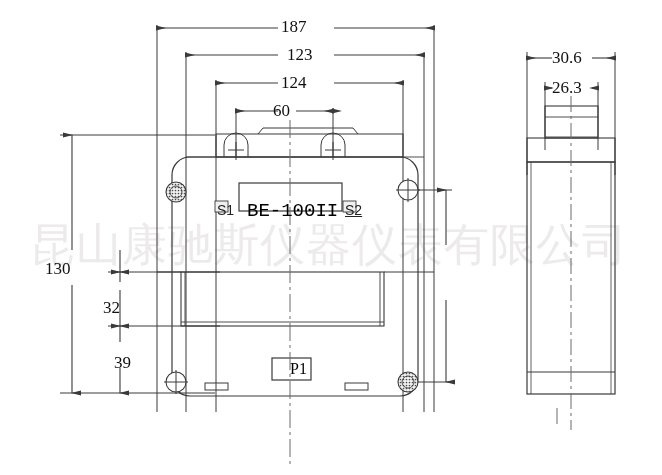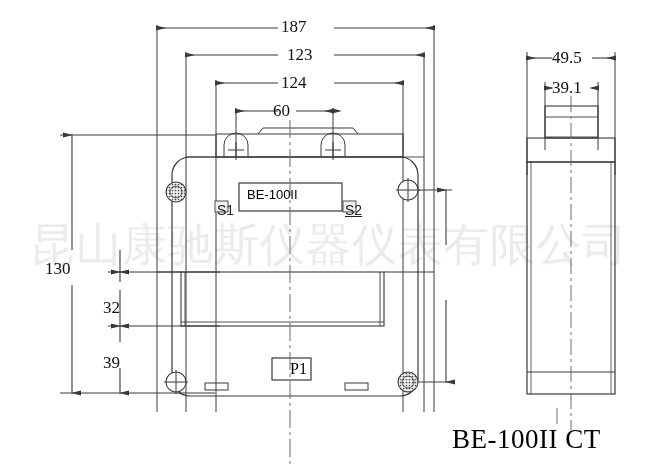--- a/index.html
+++ b/index.html
@@ -41,25 +41,26 @@
     position:absolute;
     font-family:"Liberation Serif", serif;
     font-size:27px;
     color:#000000;
     letter-spacing:0.5px;
     white-space:nowrap;
     z-index:4;
   }
   .nameplate-text{
     position:absolute;
-    font-family:Liberation Sans, sans-serif;
-    font-size:13px;
+    font-family:Liberation Mono, monospace;
+    font-size:19px;
     color:#000000;
     white-space:nowrap;
     z-index:4;
+    margin-top:13px;
   }
   .term-text{
     position:absolute;
     font-family:"Liberation Sans", sans-serif;
     font-size:14px;
     color:#222222;
     white-space:nowrap;
     z-index:4;
   }
   .p1-text{
@@ -254,27 +255,26 @@
     </g>
   </svg>
 
   <div class="dimtext" style="left:281px;top:17px;">187</div>
   <div class="dimtext" style="left:287px;top:45px;">123</div>
   <div class="dimtext" style="left:281px;top:73px;">124</div>
   <div class="dimtext" style="left:273px;top:101px;">60</div>
 
   <div class="dimtext" style="left:45px;top:259px;">130</div>
   <div class="dimtext" style="left:103px;top:298px;">32</div>
-  <div class="dimtext" style="left:103px;top:353px;">39</div>
-
-  <div class="dimtext" style="left:552px;top:48px;">49.5</div>
-  <div class="dimtext" style="left:552px;top:78px;">39.1</div>
+  <div class="dimtext" style="left:114px;top:353px;">39</div>
+
+  <div class="dimtext" style="left:552px;top:48px;">30.6</div>
+  <div class="dimtext" style="left:552px;top:78px;">26.3</div>
 
   <div class="nameplate-text" style="left:247px;top:187px;">BE-100II</div>
 
   <div class="term-text" style="left:217px;top:202px;">S1</div>
   <div class="term-text" style="left:345px;top:202px;text-decoration:underline;">S2</div>
 
   <div class="p1-text" style="left:278px;top:360px;">P1</div>
 
-  <div class="title" style="left:452px;top:424px;">BE-100II CT</div>
 
 </div>
 
 </body></html>

